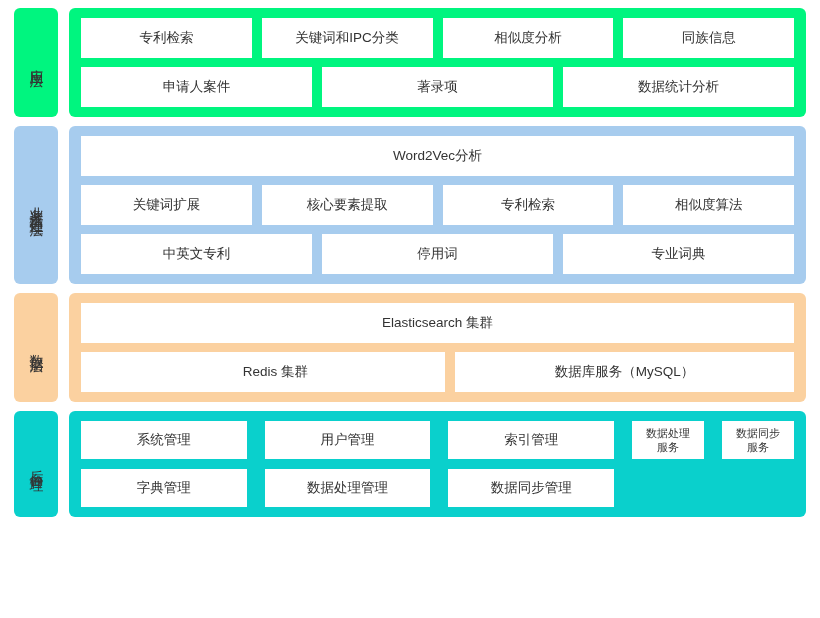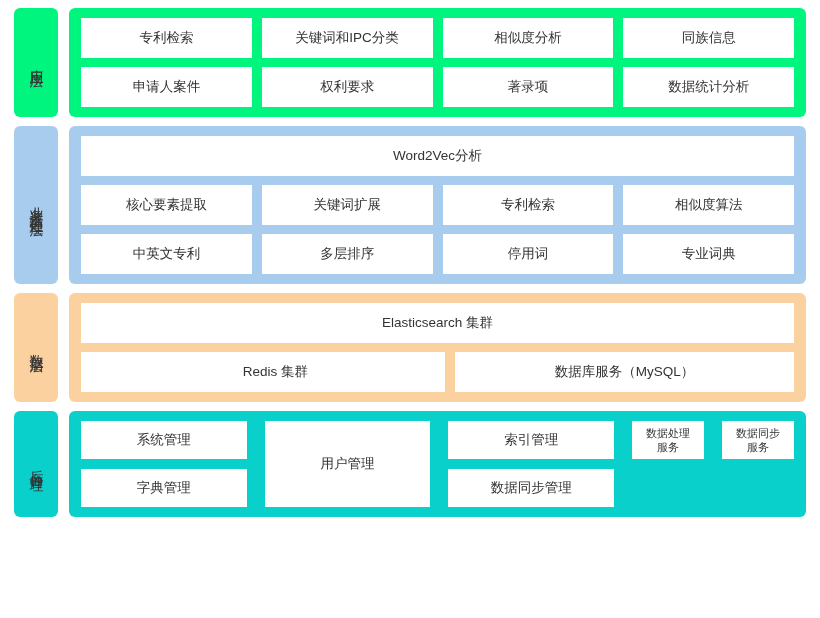--- a/index.html
+++ b/index.html
@@ -144,44 +144,42 @@
     </div>
     <div class="layer-panel">
       <div class="row">
         <div class="card">专利检索</div>
         <div class="card">关键词和IPC分类</div>
         <div class="card">相似度分析</div>
         <div class="card">同族信息</div>
       </div>
       <div class="row">
         <div class="card">申请人案件</div>
-        <div class="card">权利要求</div>
         <div class="card">著录项</div>
         <div class="card">数据统计分析</div>
       </div>
     </div>
   </section>
 
   <section class="layer layer-biz">
     <div class="layer-tag">
       <span class="layer-tag-text">业务逻辑处理层</span>
     </div>
     <div class="layer-panel">
       <div class="row">
         <div class="card card-wide">Word2Vec分析</div>
       </div>
       <div class="row">
+        <div class="card">关键词扩展</div>
         <div class="card">核心要素提取</div>
-        <div class="card">关键词扩展</div>
         <div class="card">专利检索</div>
         <div class="card">相似度算法</div>
       </div>
       <div class="row">
         <div class="card">中英文专利</div>
-        <div class="card">多层排序</div>
         <div class="card">停用词</div>
         <div class="card">专业词典</div>
       </div>
     </div>
   </section>
 
   <section class="layer layer-data">
     <div class="layer-tag">
       <span class="layer-tag-text">数据层</span>
     </div>
@@ -203,20 +201,21 @@
     <div class="layer-panel">
       <div class="admin-grid">
 
         <div class="admin-stack">
           <div class="card">系统管理</div>
           <div class="card">字典管理</div>
         </div>
 
         <div class="admin-stack">
           <div class="card">用户管理</div>
+          <div class="card">数据处理管理</div>
         </div>
 
         <div class="admin-stack">
           <div class="card">索引管理</div>
           <div class="card">数据同步管理</div>
         </div>
 
         <div class="admin-tall">
           <div class="card">数据处理
 服务</div>

